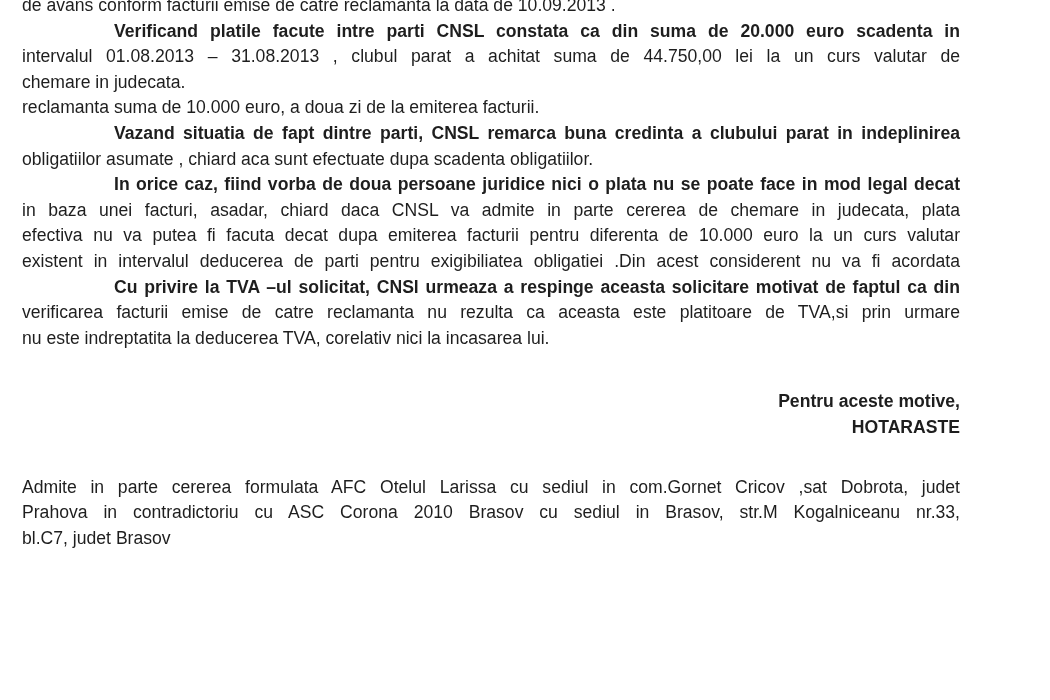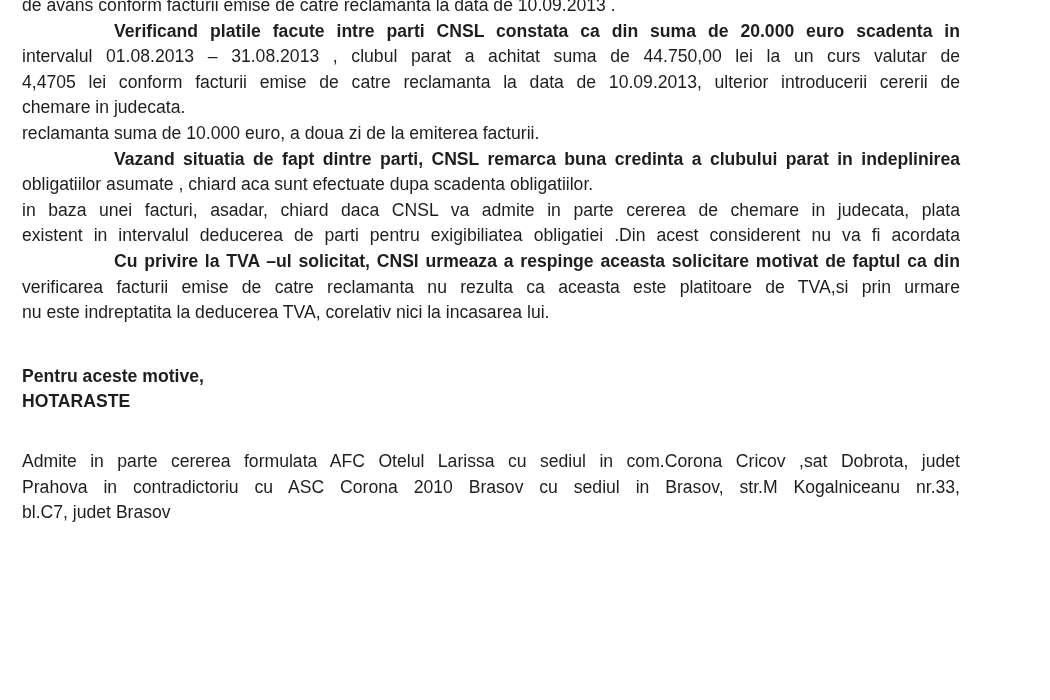--- a/index.html
+++ b/index.html
@@ -10,52 +10,53 @@
     color: #1e1e1e;
     position: relative;
   }
   .page {
     position: absolute; left: 22px; top: -7px; width: 938px;
     font-size: 17.6px; line-height: 25.6px;
   }
   .line { white-space: nowrap; height: 25.6px; }
   .just { text-align: justify; text-align-last: justify; white-space: normal; }
   .indent { padding-left: 92px; font-weight: bold; }
-  .center { text-align: left; font-weight: bold; }
+  .center { text-align: right; font-weight: bold; }
   .gap { height: 26px; }
   .cut { opacity: 0.85; }
 </style>
 </head>
 <body>
 
 <div class="page">
 
   <div class="line">de avans conform facturii emise de catre reclamanta la data de 10.09.2013 .</div>
 
   <div class="line just indent">Verificand platile facute intre parti CNSL constata ca din suma de 20.000 euro scadenta in</div>
   <div class="line just">intervalul 01.08.2013 – 31.08.2013 , clubul parat a achitat suma de 44.750,00 lei la un curs valutar de</div>
-  <div class="line just">4,4705 lei conform facturii emise de catre reclamanta la data de 10.09.2013, ulterior introducerii cererii de</div>
   <div class="line">chemare in judecata.</div>
 
   <div class="line">reclamanta suma de 10.000 euro, a doua zi de la emiterea facturii.</div>
 
   <div class="line just indent">Vazand situatia de fapt dintre parti, CNSL remarca buna credinta a clubului parat in indeplinirea</div>
   <div class="line">obligatiilor asumate , chiard aca sunt efectuate dupa scadenta obligatiilor.</div>
 
+  <div class="line just indent">In orice caz, fiind vorba de doua persoane juridice nici o plata nu se poate face in mod legal decat</div>
   <div class="line just">in baza unei facturi, asadar, chiard daca CNSL va admite in parte cererea de chemare in judecata, plata</div>
+  <div class="line just">efectiva nu va putea fi facuta decat dupa emiterea facturii pentru diferenta de 10.000 euro la un curs valutar</div>
   <div class="line just">existent in intervalul deducerea de parti pentru exigibiliatea obligatiei  .Din acest considerent nu va fi acordata</div>
 
   <div class="line just indent">Cu privire la TVA –ul solicitat, CNSl urmeaza a respinge aceasta solicitare motivat de faptul ca din</div>
   <div class="line just">verificarea facturii emise de catre reclamanta nu rezulta ca aceasta este platitoare de TVA,si prin urmare</div>
   <div class="line">nu este indreptatita la deducerea TVA, corelativ nici la incasarea lui.</div>
 
   <div class="gap"></div>
   <div class="gap" style="height:12px"></div>
 
   <div class="line center">Pentru aceste motive,</div>
   <div class="line center">HOTARASTE</div>
 
   <div class="gap" style="height:34px"></div>
 
-  <div class="line just">Admite in parte cererea formulata AFC Otelul Larissa  cu sediul in com.Corona Cricov ,sat Dobrota, judet</div>
+  <div class="line just">Admite in parte cererea formulata AFC Otelul Larissa  cu sediul in com.Gornet Cricov ,sat Dobrota, judet</div>
   <div class="line just">Prahova in contradictoriu cu ASC Corona 2010 Brasov cu  sediul in Brasov, str.M Kogalniceanu nr.33,</div>
   <div class="line">bl.C7, judet Brasov</div>
 </div>
 
 </body></html>

